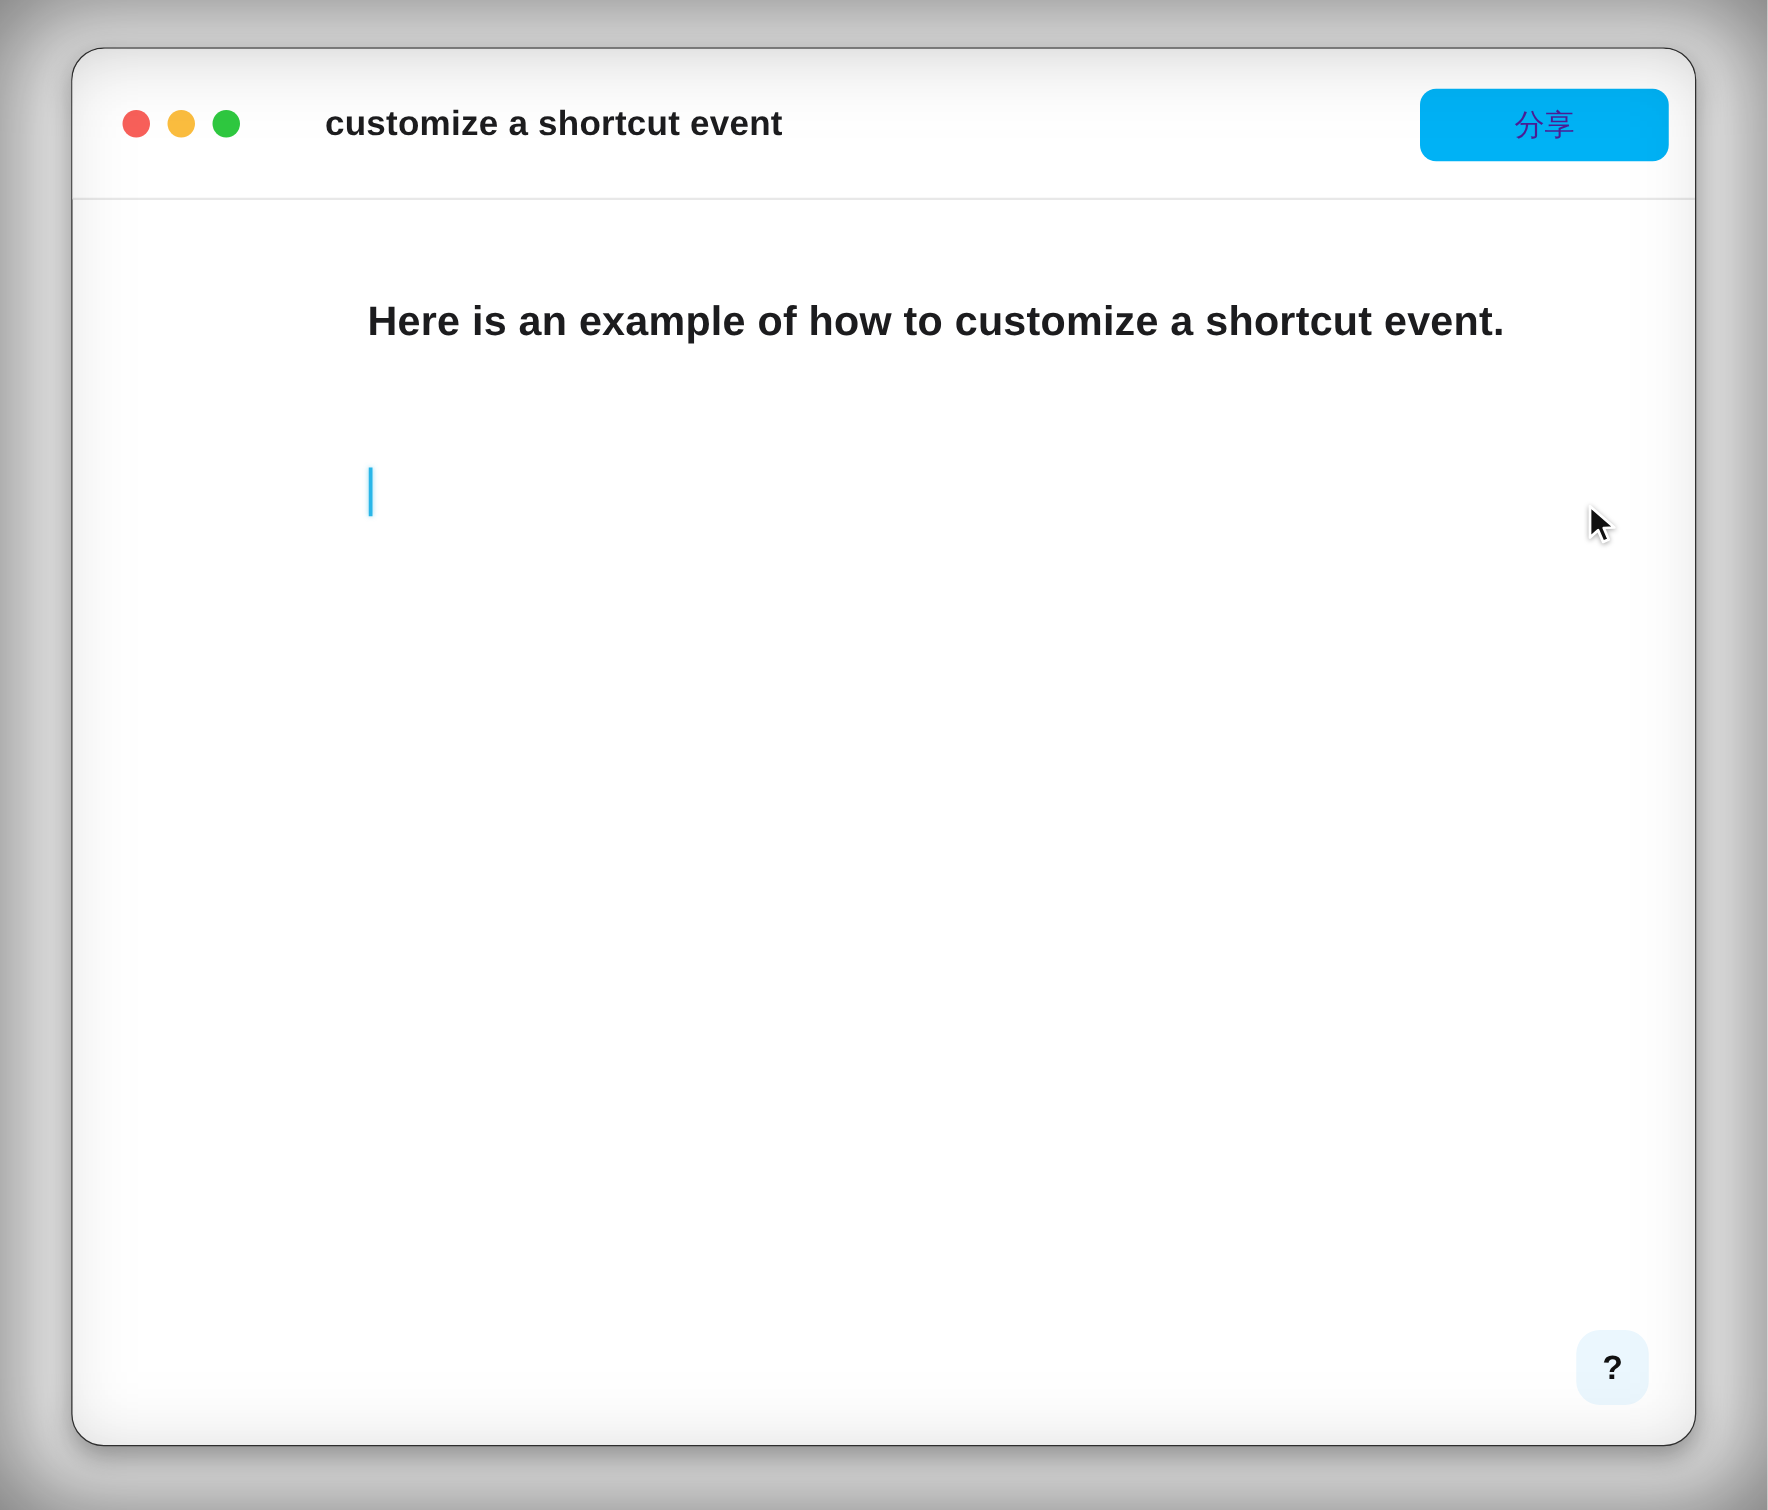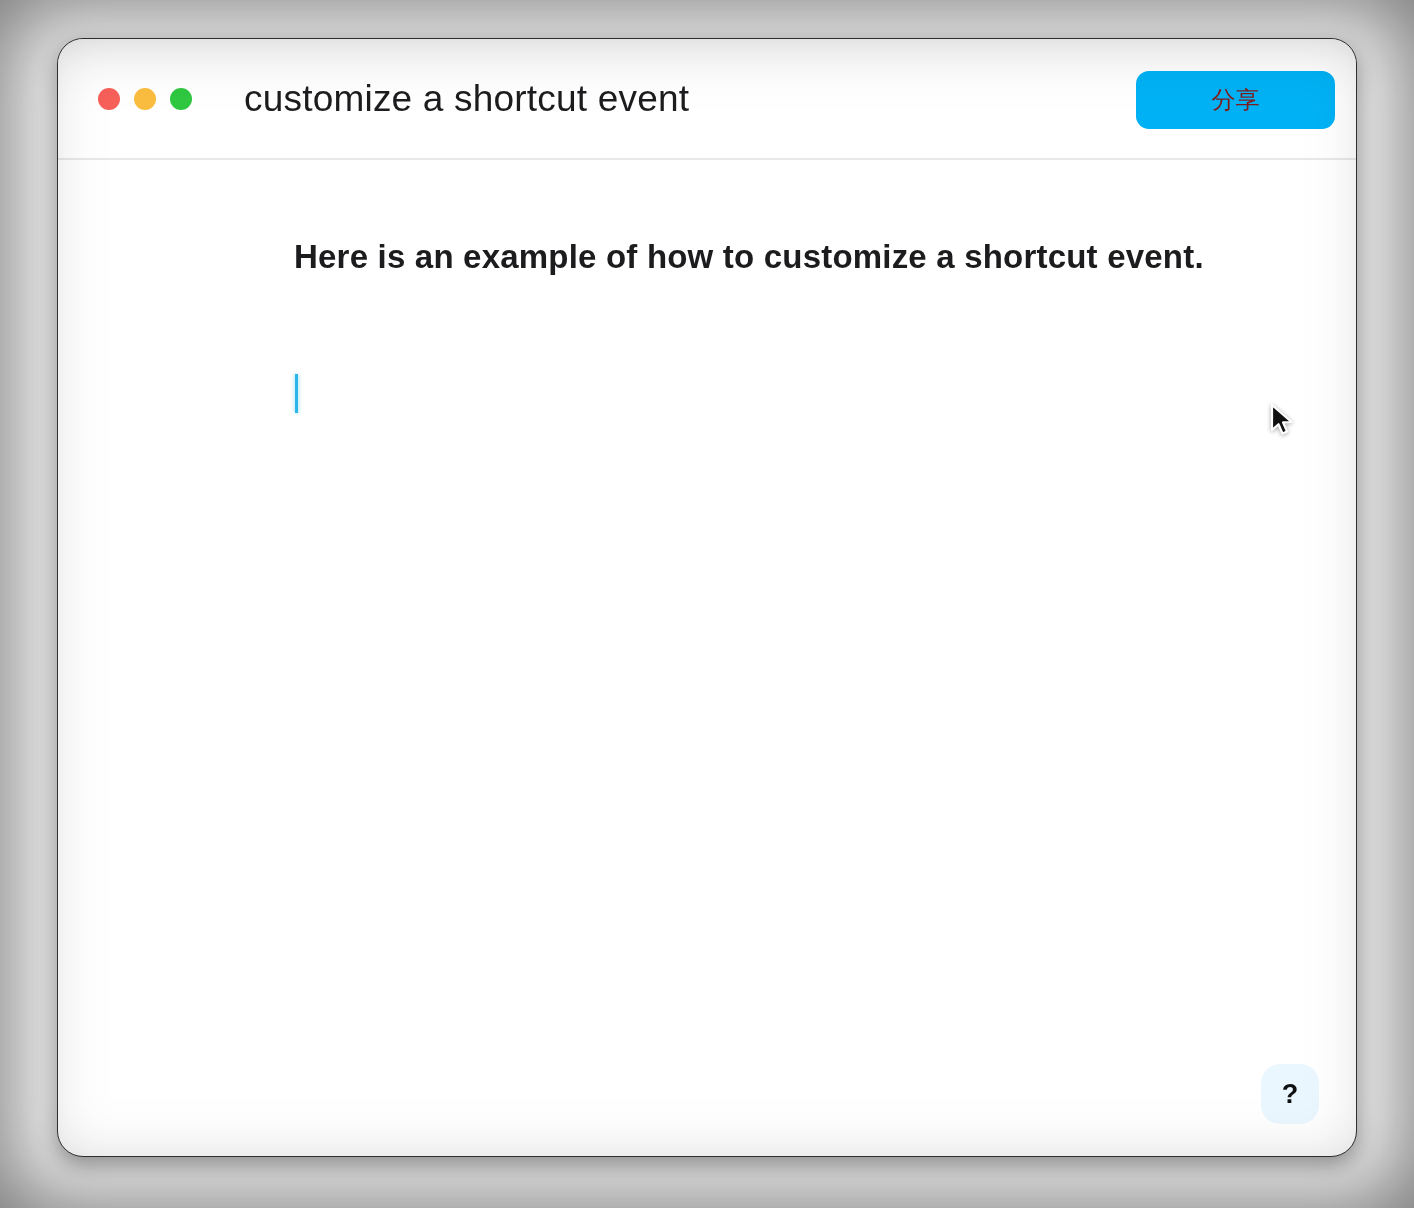--- a/index.html
+++ b/index.html
@@ -45,36 +45,36 @@
     display: flex; gap: 14px;
   }
   .tl {
     width: 22px; height: 22px;
     border-radius: 50%;
     border: none;
     cursor: pointer;
   }
   .window-title {
     position: absolute;
-    left: 186px; top: 50%;
+    left: 202px; top: 50%;
     transform: translateY(-50%);
-    font-size: 37px;
-    font-weight: 400;
+    font-size: 28px;
+    font-weight: 700;
     color: #1d1d1f;
     letter-spacing: 0.2px;
     white-space: nowrap;
   }
   .share-btn {
     position: absolute;
     right: 21px; top: 32px;
     width: 199px; height: 58px;
     border: none;
     border-radius: 13px;
     background: #00b2f5;
-    color: #7f1d1d;
+    color: #4c1d95;
     font-size: 24px;
     font-family: "Liberation Sans", "DejaVu Sans", sans-serif;
     cursor: pointer;
   }
   .content {
     position: absolute;
     left: 0; top: 123px; right: 0; bottom: 0;
   }
   .heading {
     position: absolute;

